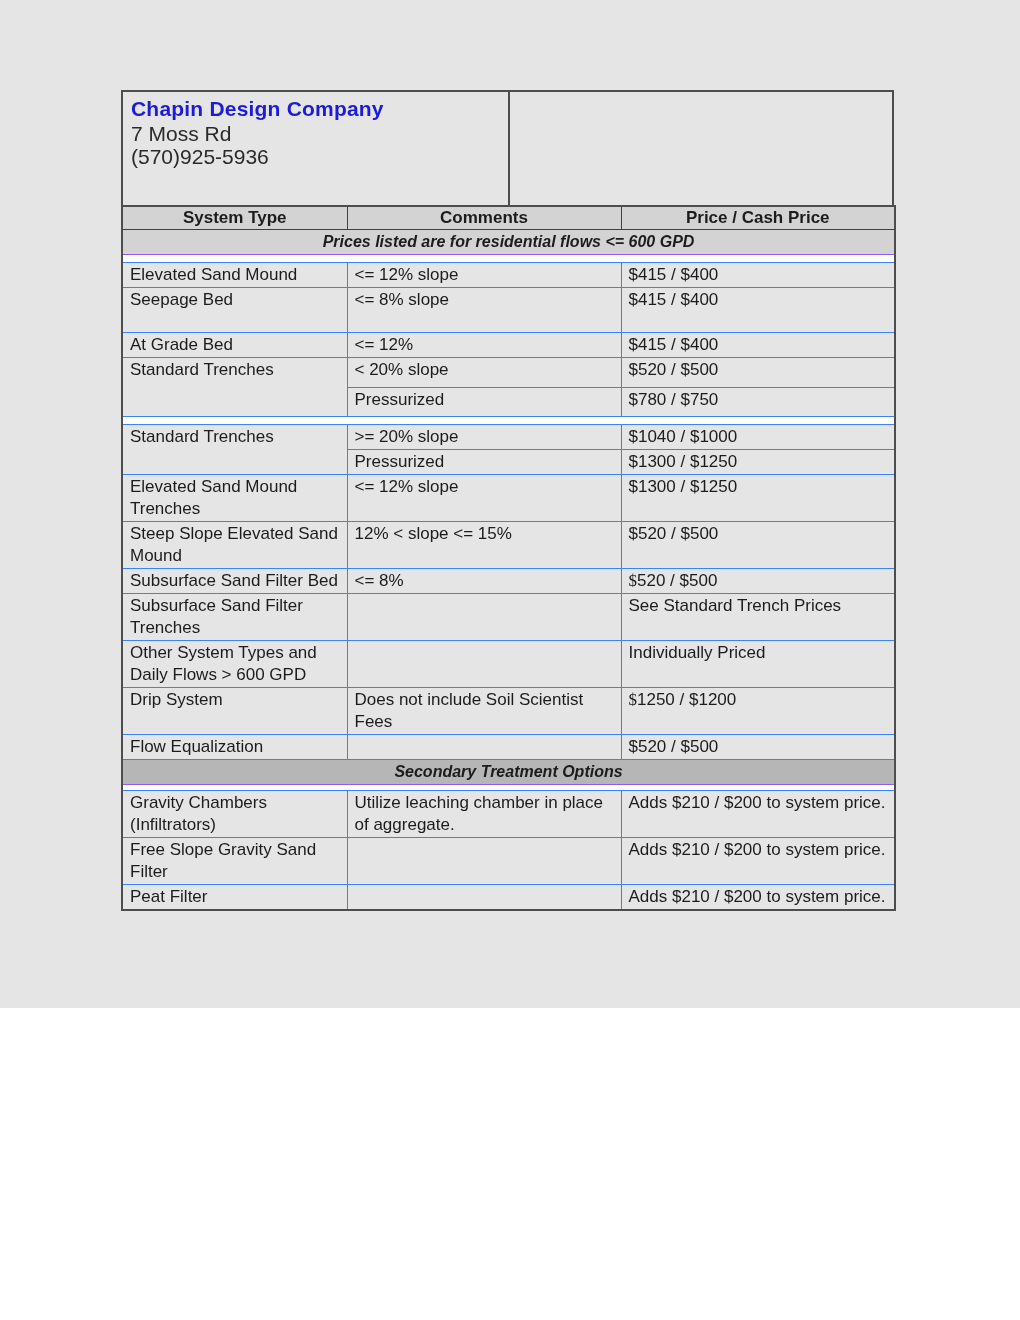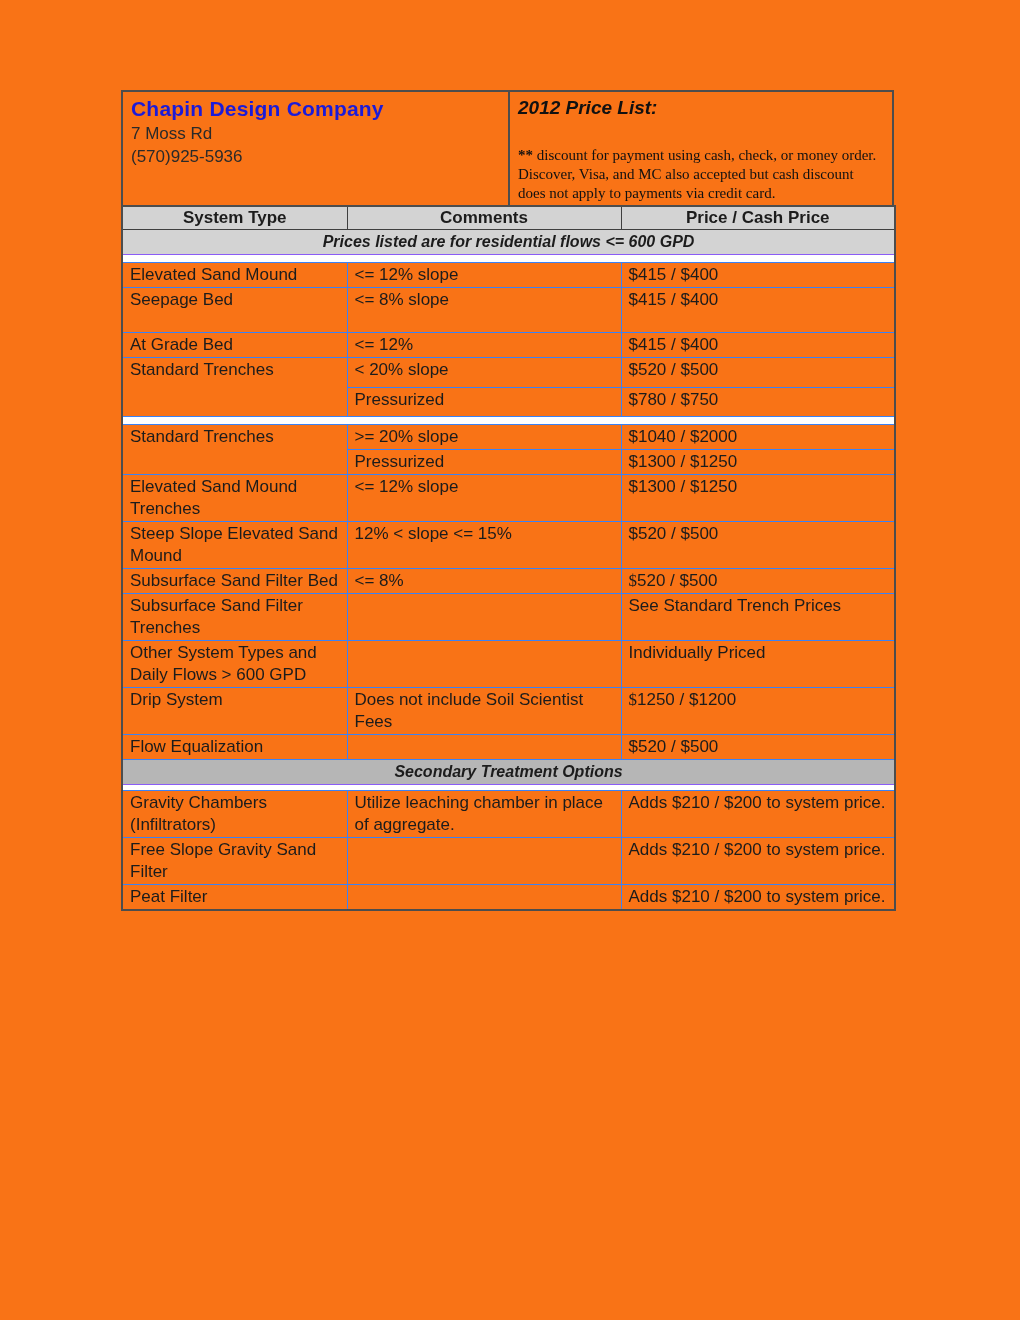--- a/index.html
+++ b/index.html
@@ -1,20 +1,20 @@
 <!DOCTYPE html>
 <html><head>
 <meta charset="utf-8">
 <style>
   html, body { margin: 0; padding: 0; background: #ffffff; }
   .page {
     position: relative;
     width: 1020px;
-    height: 1320px;
-    background: #f97316;
+    height: 1008px;
+    background: #e5e5e5;
     font-family: "Liberation Sans", sans-serif;
     color: #1c1c1c;
   }
   .doc {
     position: absolute;
     left: 121px;
     top: 90px;
     width: 773px;
   }
 
@@ -33,21 +33,21 @@
     padding: 4px 10px 2px 8px;
   }
   .company-name {
     color: #1b1bd9;
     font-weight: bold;
     font-size: 21px;
     line-height: 26px;
     letter-spacing: 0.2px;
   }
   .company-line {
-    font-size: 17px;
+    font-size: 21px;
     line-height: 23px;
     color: #2a2a2a;
   }
   .pricelist-cell {
     flex: 1;
     box-sizing: border-box;
     padding: 4px 10px 2px 8px;
   }
   .pl-title {
     font-weight: bold;
@@ -120,24 +120,20 @@
 
 <div class="page">
   <div class="doc">
 
     <div class="header-box">
       <div class="company-cell">
         <div class="company-name">Chapin Design Company</div>
         <div class="company-line">7 Moss Rd</div>
         <div class="company-line">(570)925-5936</div>
       </div>
-      <div class="pricelist-cell">
-        <div class="pl-title">2012 Price List:</div>
-        <div class="pl-note"><span class="note-stars">**</span><span> discount for payment using cash, check, or money order.  Discover, Visa, and MC also accepted but cash discount does not apply to payments via credit card.</span></div>
-      </div>
     </div>
 
     <table class="price-table">
       <colgroup>
         <col style="width:225px">
         <col style="width:274px">
         <col style="width:274px">
       </colgroup>
 
       <tbody>
@@ -183,21 +179,21 @@
         <td>$780 / $750</td>
       </tr>
 
       <tr class="spacer">
             <td colspan="3"></td>
           </tr>
 
       <tr>
         <td class="sys-span" rowspan="2">Standard Trenches</td>
         <td>&gt;= 20% slope</td>
-        <td>$1040 / $2000</td>
+        <td>$1040 / $1000</td>
       </tr>
       <tr>
         <td>Pressurized</td>
         <td>$1300 / $1250</td>
       </tr>
 
       <tr>
         <td>Elevated Sand Mound Trenches</td>
         <td>&lt;= 12% slope</td>
         <td>$1300 / $1250</td>

